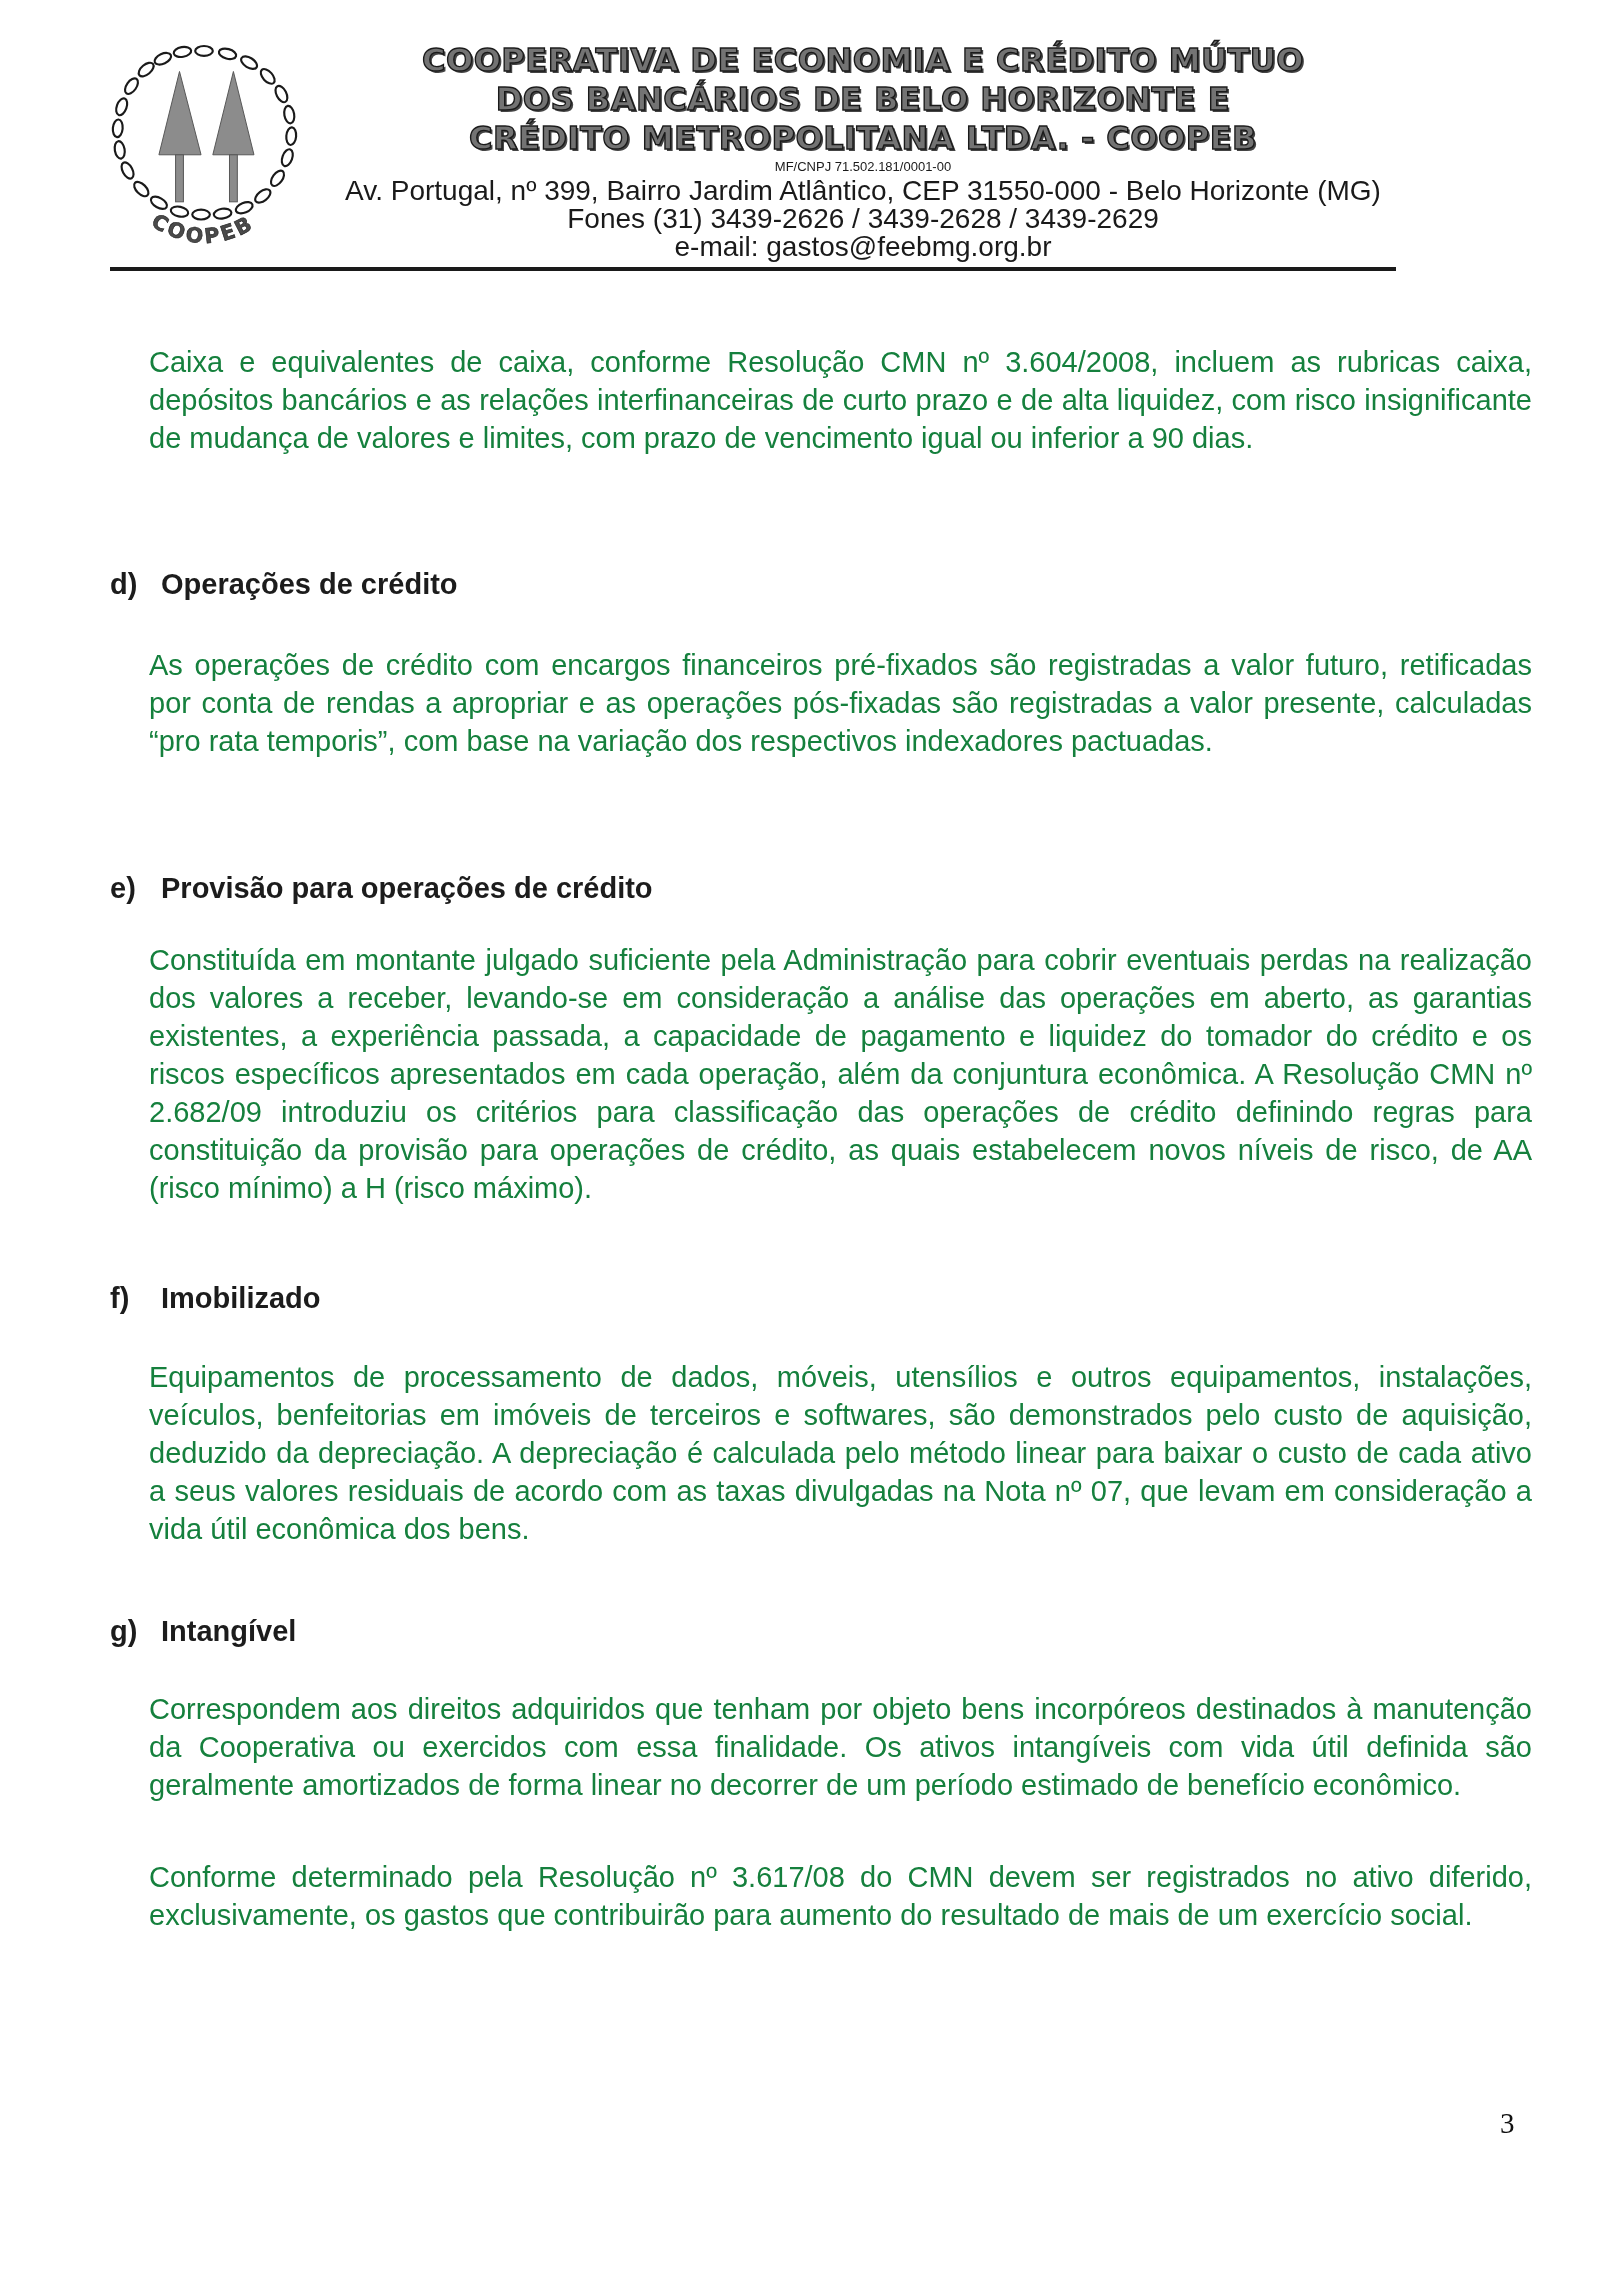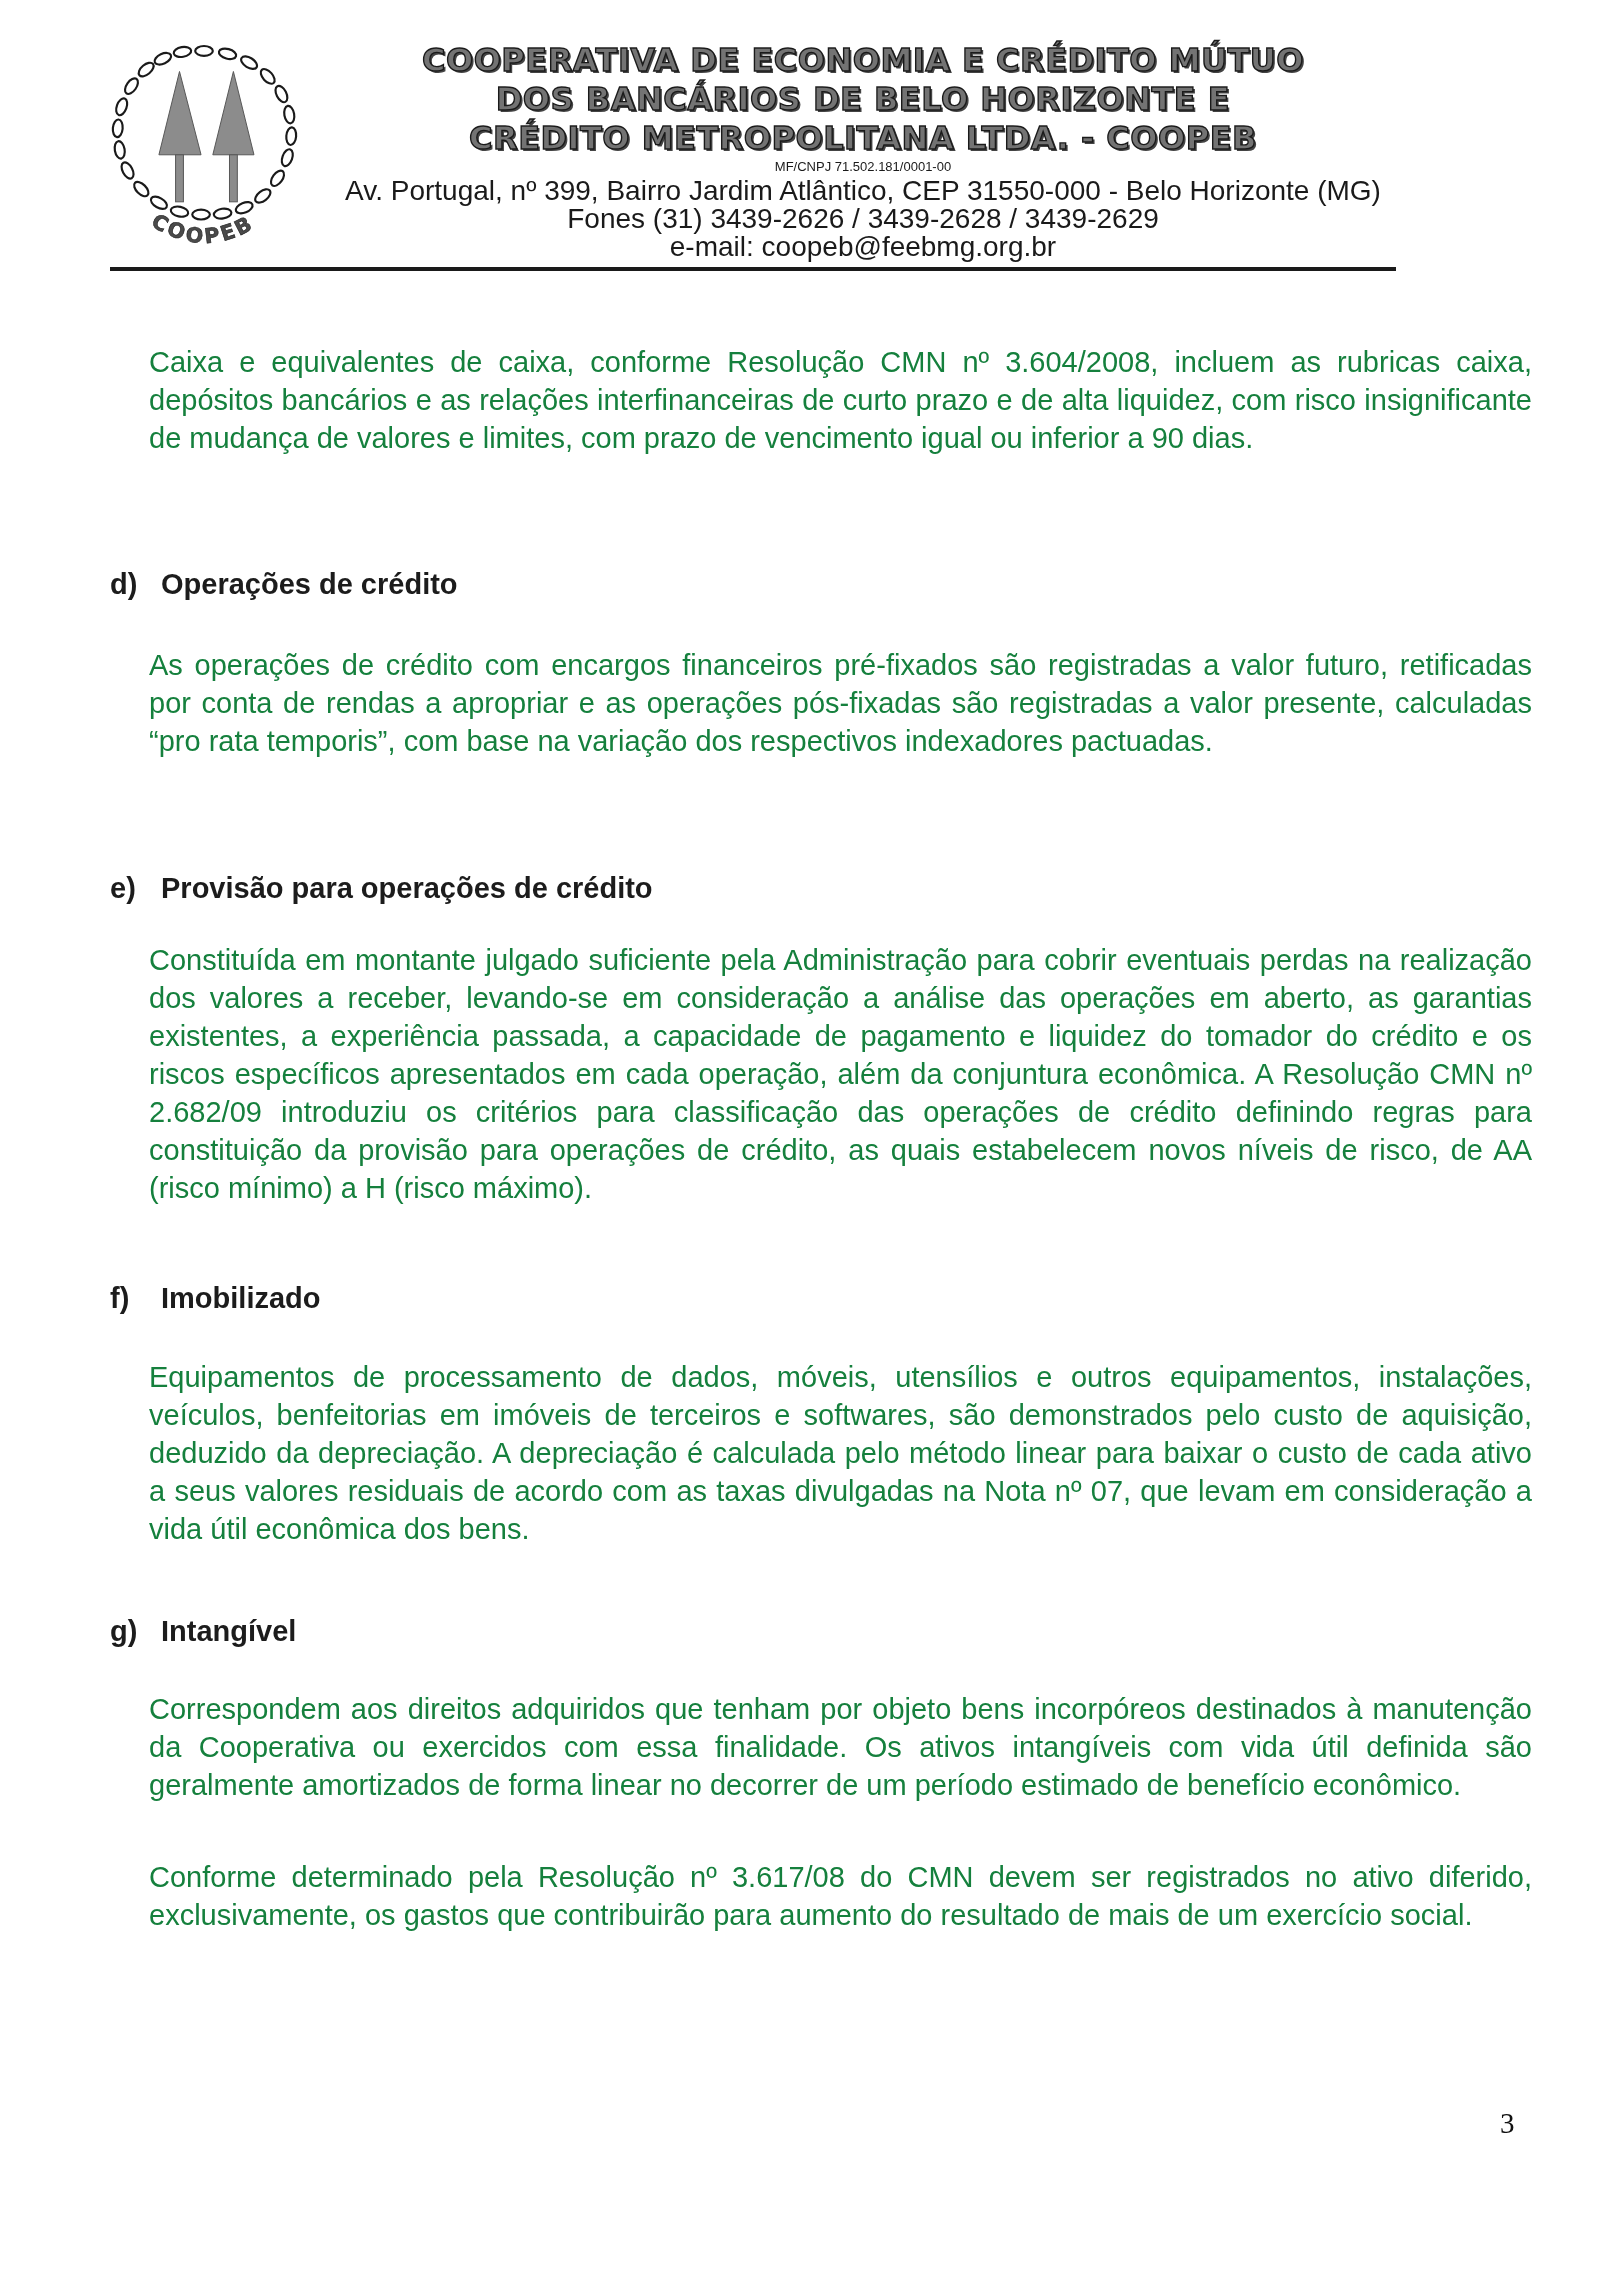--- a/index.html
+++ b/index.html
@@ -96,21 +96,21 @@
 <div class="abs org-title">
   <span class="org-line">COOPERATIVA DE ECONOMIA E CRÉDITO MÚTUO</span>
   <span class="org-line">DOS BANCÁRIOS DE BELO HORIZONTE E</span>
   <span class="org-line">CRÉDITO METROPOLITANA LTDA. - COOPEB</span>
 </div>
 
 <div class="abs org-info">
   <span class="cnpj">MF/CNPJ 71.502.181/0001-00</span>
   <span class="addr">Av. Portugal, nº 399, Bairro Jardim Atlântico, CEP 31550-000 - Belo Horizonte (MG)</span>
   <span class="addr">Fones (31) 3439-2626 / 3439-2628 / 3439-2629</span>
-  <span class="addr">e-mail: coopeb@feebmg.org.br</span>
+  <span class="addr">e-mail: gastos@feebmg.org.br</span>
 </div>
 
 <div class="abs header-rule"></div>
 
 <div class="abs para" style="top:343px;">Caixa e equivalentes de caixa, conforme Resolução CMN nº 3.604/2008, incluem as rubricas caixa, depósitos bancários e as relações interfinanceiras de curto prazo e de alta liquidez, com risco insignificante de mudança de valores e limites, com prazo de vencimento igual ou inferior a 90 dias.</div>
 
 <div class="abs heading" style="top:567px;">
   <span class="marker bold">d)</span><span>Operações de crédito</span>
 </div>
 <div class="abs para" style="top:646px;">As operações de crédito com encargos financeiros pré-fixados são registradas a valor futuro, retificadas por conta de rendas a apropriar e as operações pós-fixadas são registradas a valor presente, calculadas “pro rata temporis”, com base na variação dos respectivos indexadores pactuadas.</div>

